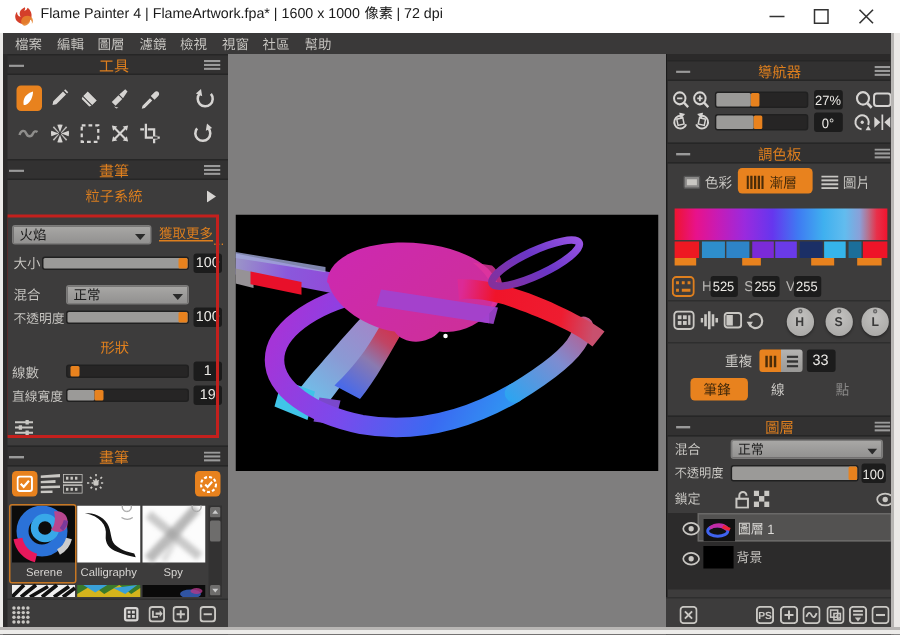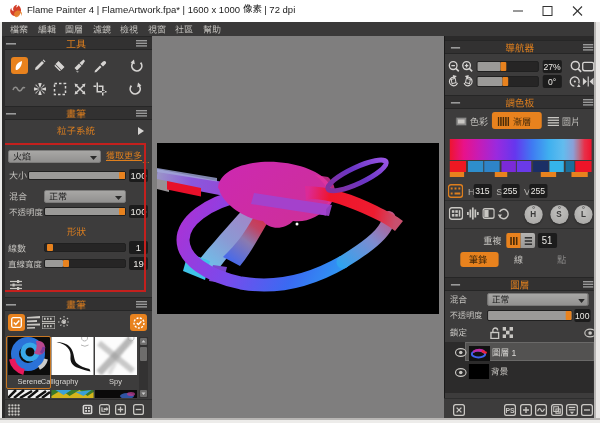--- a/index.html
+++ b/index.html
@@ -505,21 +505,21 @@
 <path d="M0 6 L10 0 L18 6 L28 0 L36 6 L42 2 L42 8 L0 8 Z" fill="#d4b41c"></path>
 <path d="M4 0 L12 5 L20 0 Z M24 2 L32 6 L40 0 Z" fill="#3aa0d8"></path>
 </g>
 <g transform="translate(87 53)">
       <rect width="42" height="8" fill="#0a0a0a"></rect>
 <ellipse cx="32" cy="6" rx="7" ry="3" fill="#3a66c8" opacity="0.8"></ellipse>
 <ellipse cx="36" cy="4" rx="4" ry="2" fill="#b03888" opacity="0.8"></ellipse>
 </g>
 </svg>
 <div class="abs" style="left:8px;top:375px;width:43px;height:13px;display:flex;align-items:center;justify-content:center;color:#d8d6d3;font-size:7.5px">Serene</div>
-<div class="abs" style="left:38px;top:375px;width:43px;height:13px;display:flex;align-items:center;justify-content:center;color:#d8d6d3;font-size:7.5px">Calligraphy</div>
+<div class="abs" style="left:51px;top:375px;width:43px;height:13px;display:flex;align-items:center;justify-content:center;color:#d8d6d3;font-size:7.5px">Calligraphy</div>
 <div class="abs" style="left:94px;top:375px;width:43px;height:13px;display:flex;align-items:center;justify-content:center;color:#d8d6d3;font-size:7.5px">Spy</div>
 <div class="abs" style="left:5.5px;top:336px;width:45px;height:53px;border:1.5px solid #c87722;border-radius:2px"></div>
 <div class="abs" style="left:139px;top:337px;width:9px;height:61px;background:#333232"></div>
 <svg class="abs" style="left:140px;top:338px" width="7" height="7">
     <rect width="7" height="7" fill="#6e6d6c" rx="1"></rect>
     <path d="M1.5 4.5 L3.5 2 L5.5 4.5 Z" fill="#ccc"></path>
   </svg>
 <div class="abs" style="left:140px;top:347px;width:7px;height:14px;background:#6e6d6c;border-radius:1px"></div>
 <svg class="abs" style="left:140px;top:390px" width="7" height="7">
     <rect width="7" height="7" fill="#6e6d6c" rx="1"></rect>
@@ -704,21 +704,21 @@
       <rect x="0.7" y="0.7" width="14.6" height="12.6" rx="2.5" fill="none" stroke="#de7f1e" stroke-width="1.4"></rect>
       <g fill="#de7f1e">
         <rect x="3" y="3.5" width="2" height="2"></rect>
         <rect x="7" y="3.5" width="2" height="2"></rect>
         <rect x="11" y="3.5" width="2" height="2"></rect>
         <rect x="3" y="8.5" width="2" height="2"></rect>
         <rect x="7" y="8.5" width="6" height="2"></rect>
       </g>
     </svg>
     <div class="abs" style="left:469px;top:186px;color:#b9b7b4;font-size:9.5px">H</div>
-    <div class="vbox" style="left:474.5px;top:184px;width:19px;height:14px;font-size:9px">315</div>
+    <div class="vbox" style="left:474.5px;top:184px;width:19px;height:14px;font-size:9px">525</div>
     <div class="abs" style="left:498.5px;top:186px;color:#b9b7b4;font-size:9.5px">S</div>
     <div class="vbox" style="left:503.5px;top:184px;width:19px;height:14px;font-size:9px">255</div>
     <div class="abs" style="left:527.5px;top:186px;color:#b9b7b4;font-size:9.5px">V</div>
     <div class="vbox" style="left:532.5px;top:184px;width:19px;height:14px;font-size:9px">255</div>
     <div class="abs" style="left:445px;top:200px;width:155px;height:1px;background:#2e2e2e"></div>
     <svg class="abs" style="left:449px;top:207px" width="15" height="13" viewBox="0 0 15 13">
       <rect x="0.7" y="0.7" width="13.6" height="11.6" rx="2.5" fill="none" stroke="#c9c7c3" stroke-width="1.4"></rect>
       <g fill="#c9c7c3">
         <rect x="3.2" y="3.2" width="2.6" height="2.6"></rect>
         <rect x="6.8" y="3.2" width="2.6" height="2.6"></rect>
@@ -766,21 +766,21 @@
       </g>
     </svg>
     <div class="abs" style="left:524px;top:233px;width:15px;height:15px;background:linear-gradient(#b5b4b2,#999896);border-radius:0 2px 2px 0"></div>
     <svg class="abs" style="left:527.5px;top:236.5px" width="8" height="8">
       <g fill="#333">
         <rect y="0" width="8" height="1.6"></rect>
         <rect y="3.2" width="8" height="1.6"></rect>
         <rect y="6.4" width="8" height="1.6"></rect>
       </g>
     </svg>
-    <div class="vbox" style="left:541.5px;top:233px;width:20px;height:15px;font-size:10px">51</div>
+    <div class="vbox" style="left:541.5px;top:233px;width:20px;height:15px;font-size:10px">33</div>
     <div class="abs" style="left:461px;top:252px;width:40px;height:15px;background:#e8821e;border-radius:3px"></div>
     <div class="abs" style="left:470px;top:254.5px">
       <svg class="k" width="19.0" height="9.5" viewBox="0 -860 2000 1000" style="fill:#42290a;">
         <use href="#u7b46" x="0"></use>
         <use href="#u92d2" x="1000"></use>
       </svg>
     </div>
     <div class="abs" style="left:517px;top:254.5px">
       <svg class="k" width="9.5" height="9.5" viewBox="0 -860 1000 1000" style="fill:#c9c7c3;">
         <use href="#u7dda" x="0"></use>

